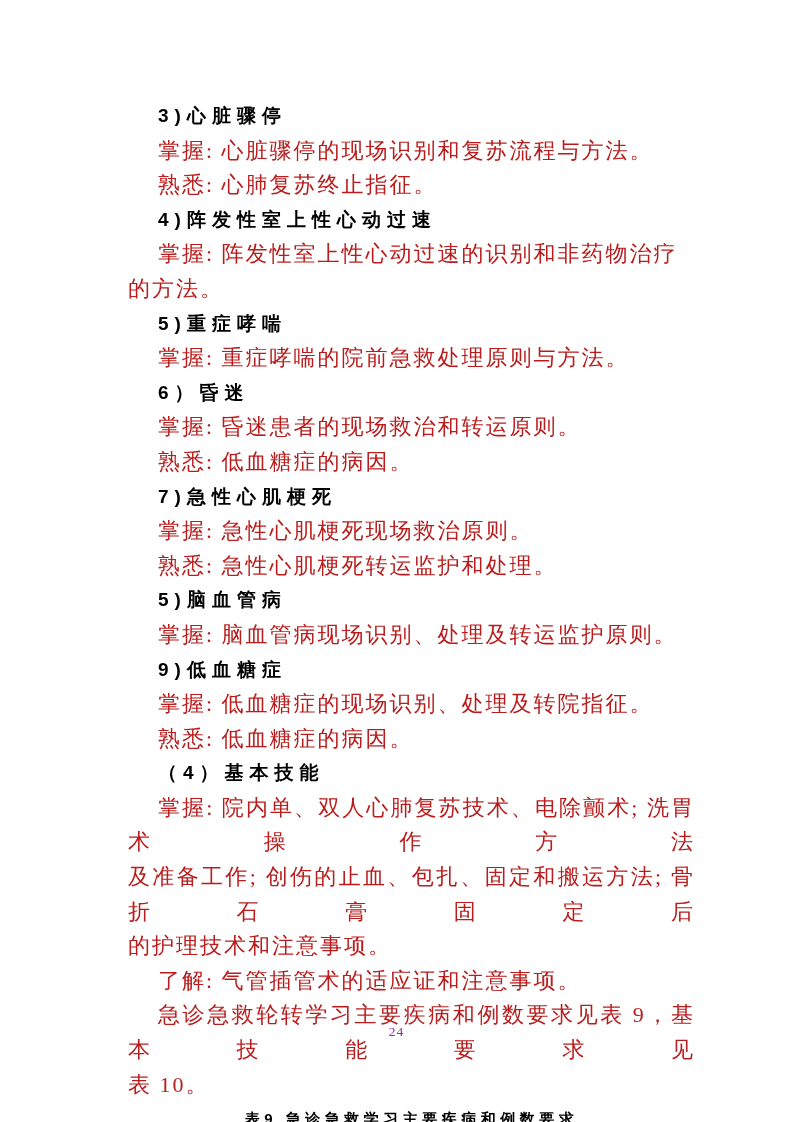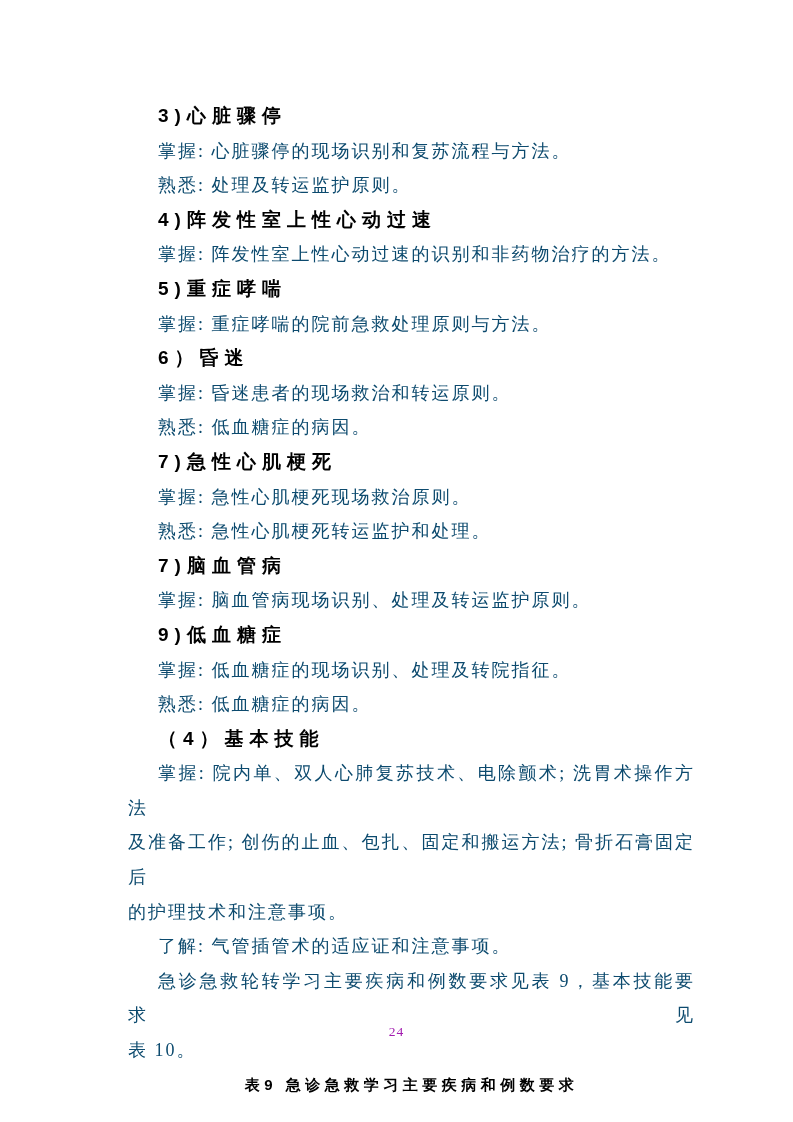--- a/index.html
+++ b/index.html
@@ -13,23 +13,23 @@
     font-family: "Liberation Serif", "DejaVu Serif", serif;
   }
   .body-text {
     position: absolute;
     left: 128px;
     top: 99px;
     width: 567px;
   }
   .ln {
     line-height: 34.6px;
-    font-size: 18px;
+    font-size: 22px;
     letter-spacing: 2px;
-    color: #0c4a6e;
+    color: #b91c1c;
     white-space: normal;
   }
   .ind { text-indent: 30px; }
   .h {
     font-family: "Liberation Sans", "DejaVu Sans", sans-serif;
     font-weight: 700;
     font-size: 19px;
     letter-spacing: 6px;
     color: #000000;
   }
@@ -57,32 +57,32 @@
     color: #a21caf;
   }
 </style>
 </head>
 <body>
 
 <div class="page">
   <main class="body-text">
     <div class="ln h ind">3)心脏骤停</div>
     <div class="ln ind">掌握: 心脏骤停的现场识别和复苏流程与方法。</div>
-    <div class="ln ind">熟悉: 处理及转运监护原则。</div>
+    <div class="ln ind">熟悉: 心肺复苏终止指征。</div>
     <div class="ln h ind">4)阵发性室上性心动过速</div>
     <div class="ln ind">掌握: 阵发性室上性心动过速的识别和非药物治疗的方法。</div>
     <div class="ln h ind">5)重症哮喘</div>
     <div class="ln ind">掌握: 重症哮喘的院前急救处理原则与方法。</div>
     <div class="ln h ind">6）昏迷</div>
     <div class="ln ind">掌握: 昏迷患者的现场救治和转运原则。</div>
     <div class="ln ind">熟悉: 低血糖症的病因。</div>
     <div class="ln h ind">7)急性心肌梗死</div>
     <div class="ln ind">掌握: 急性心肌梗死现场救治原则。</div>
     <div class="ln ind">熟悉: 急性心肌梗死转运监护和处理。</div>
-    <div class="ln h ind">7)脑血管病</div>
+    <div class="ln h ind">5)脑血管病</div>
     <div class="ln ind">掌握: 脑血管病现场识别、处理及转运监护原则。</div>
     <div class="ln h ind">9)低血糖症</div>
     <div class="ln ind">掌握: 低血糖症的现场识别、处理及转院指征。</div>
     <div class="ln ind">熟悉: 低血糖症的病因。</div>
     <div class="ln h ind">（4）基本技能</div>
     <div class="ln ind stretch">掌握: 院内单、双人心肺复苏技术、电除颤术; 洗胃术操作方法</div>
     <div class="ln stretch">及准备工作; 创伤的止血、包扎、固定和搬运方法; 骨折石膏固定后</div>
     <div class="ln">的护理技术和注意事项。</div>
     <div class="ln ind">了解: 气管插管术的适应证和注意事项。</div>
     <div class="ln ind stretch">急诊急救轮转学习主要疾病和例数要求见表 9，基本技能要求见</div>

